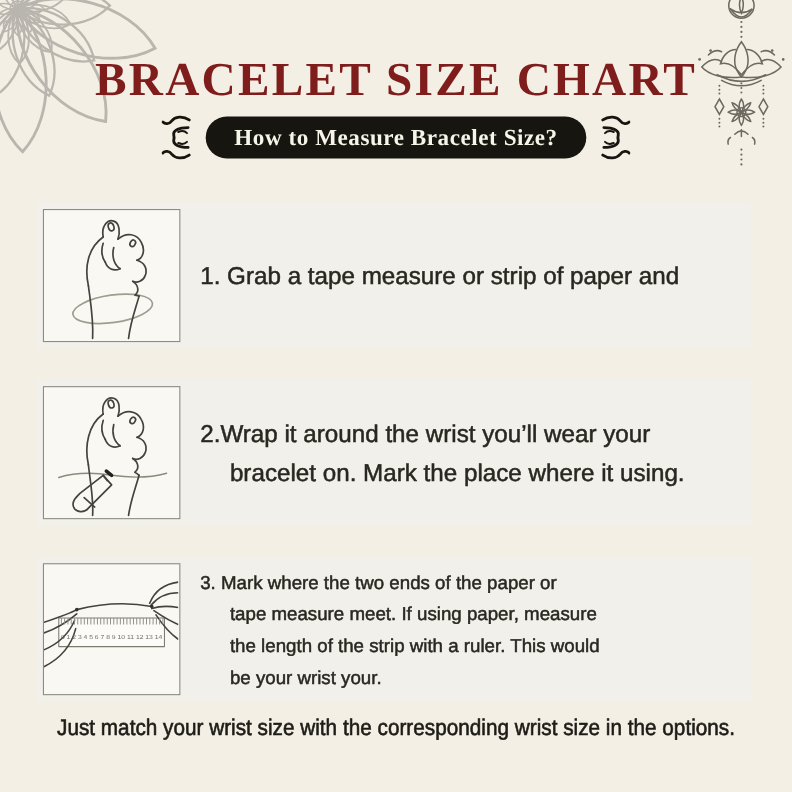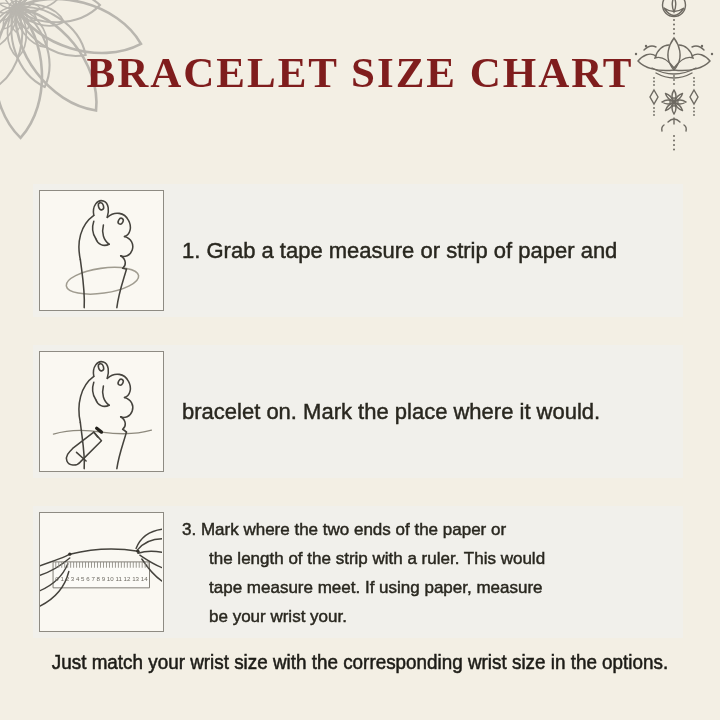--- a/index.html
+++ b/index.html
@@ -176,20 +176,41 @@
         <circle cx="46" cy="84" r="0.9"></circle>
       <circle cx="46" cy="136" r="1"></circle>
         <circle cx="46" cy="140.5" r="1"></circle>
       <circle cx="46" cy="145" r="1"></circle>
         <circle cx="46" cy="149.5" r="1"></circle>
     </g>
   </svg>
 
   <div class="title">BRACELET SIZE CHART</div>
 
+  <div class="badge-row">
+    <svg class="flourish left" width="27" height="42" viewBox="0 0 27 42">
+      <g fill="none" stroke="#17150f" stroke-width="2.6" stroke-linecap="round">
+        <path d="M25 5 C19 1 12 2 9 6 C7 9 3 9 1 7"></path>
+        <path d="M24 12 C15 12 10 15 11 19 C11.5 21 11.5 21 11 23 C10 27 15 30 24 30"></path>
+        <path d="M25 37 C19 41 12 40 9 36 C7 33 3 33 1 35"></path>
+        <path d="M15 16 q5 -2 8 1" stroke-width="1.8"></path>
+        <path d="M15 26 q5 2 8 -1" stroke-width="1.8"></path>
+      </g>
+    </svg>
+    <div class="badge">How to Measure Bracelet Size?</div>
+    <svg class="flourish right" width="27" height="42" viewBox="0 0 27 42">
+      <g fill="none" stroke="#17150f" stroke-width="2.6" stroke-linecap="round">
+        <path d="M25 5 C19 1 12 2 9 6 C7 9 3 9 1 7"></path>
+        <path d="M24 12 C15 12 10 15 11 19 C11.5 21 11.5 21 11 23 C10 27 15 30 24 30"></path>
+        <path d="M25 37 C19 41 12 40 9 36 C7 33 3 33 1 35"></path>
+        <path d="M15 16 q5 -2 8 1" stroke-width="1.8"></path>
+        <path d="M15 26 q5 2 8 -1" stroke-width="1.8"></path>
+      </g>
+    </svg>
+  </div>
 
   <div class="steps">
 
     <div class="step step-1">
       <div class="illus-box">
         <svg width="122" height="118" viewBox="0 0 127 120">
           <g fill="none" stroke-linecap="round" stroke-linejoin="round">
             <ellipse cx="65" cy="92" rx="38" ry="13" transform="rotate(-8 65 92)" stroke="#a09c90" stroke-width="1.6"></ellipse>
             <g stroke="#45433d" stroke-width="1.6">
               <path d="M46 120 C47 102 44 86 42 70"></path>
@@ -233,21 +254,22 @@
               <ellipse cx="84" cy="30" rx="2.4" ry="3.2" transform="rotate(30 84 30)"></ellipse>
               <path d="M56 82 L64 91 L42 113 C38 118 30 117 28 112 C26 107 30 103 34 99 Z"></path>
               <path d="M38 103 L48 112"></path>
               <path d="M56 82 L60 87"></path>
             </g>
             <path d="M59 78 L64 82" stroke="#23211c" stroke-width="3.4"></path>
           </g>
         </svg>
       </div>
       <div class="step-lines">
-        <div>bracelet on. Mark the place where it would.</div>
+        <div>2.Wrap it around the wrist you’ll wear your</div>
+        <div>bracelet on. Mark the place where it using.</div>
       </div>
     </div>
 
     <div class="step step-3">
       <div class="illus-box">
         <svg width="122" height="117" viewBox="0 0 127 120">
           <g fill="none" stroke="#45433d" stroke-width="1.5" stroke-linecap="round" stroke-linejoin="round">
             <rect x="14" y="50" width="100" height="27" fill="#fcfbf7" stroke="#7d7a72" stroke-width="1"></rect>
             <path d="M31 42 C55 36 80 35 102 39"></path>
             <path d="M0 54 C12 50 24 46 31 42"></path>
@@ -261,22 +283,22 @@
             <path d="M127 70 C118 64 112 56 106 47"></path>
           </g>
           <line x1="16" y1="53" x2="113" y2="53" stroke="#8d8a82" stroke-width="6" stroke-dasharray="0.9 2.2"></line>
           <text x="64" y="70" text-anchor="middle" font-size="5.6" fill="#6f6c64" font-family="Liberation Sans, sans-serif" textLength="96" lengthAdjust="spacingAndGlyphs">0 1 2 3 4 5 6 7 8 9 10 11 12 13 14</text>
           <circle cx="31" cy="42" r="1.7" fill="#33312b"></circle>
           <circle cx="102" cy="39" r="1.7" fill="#33312b"></circle>
         </svg>
       </div>
       <div class="step-lines">
         <div>3. Mark where the two ends of the paper or</div>
+        <div>tape measure meet. If using paper, measure</div>
         <div>the length of the strip with a ruler. This would</div>
-        <div>tape measure meet. If using paper, measure</div>
         <div>be your wrist your.</div>
       </div>
     </div>
 
   </div>
 
   <div class="footer-note">Just match your wrist size with the corresponding wrist size in the options.</div>
 
 </div>
 

